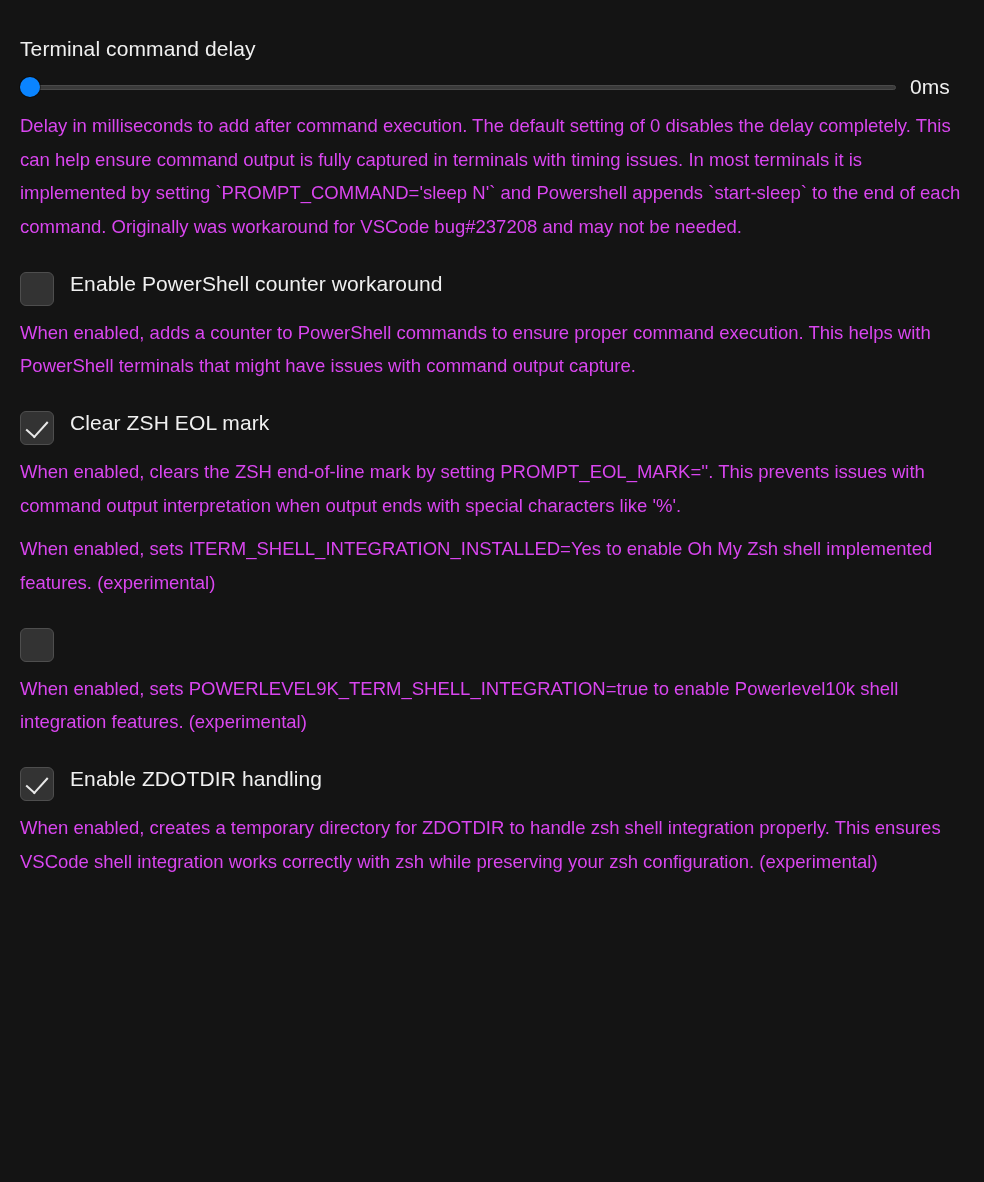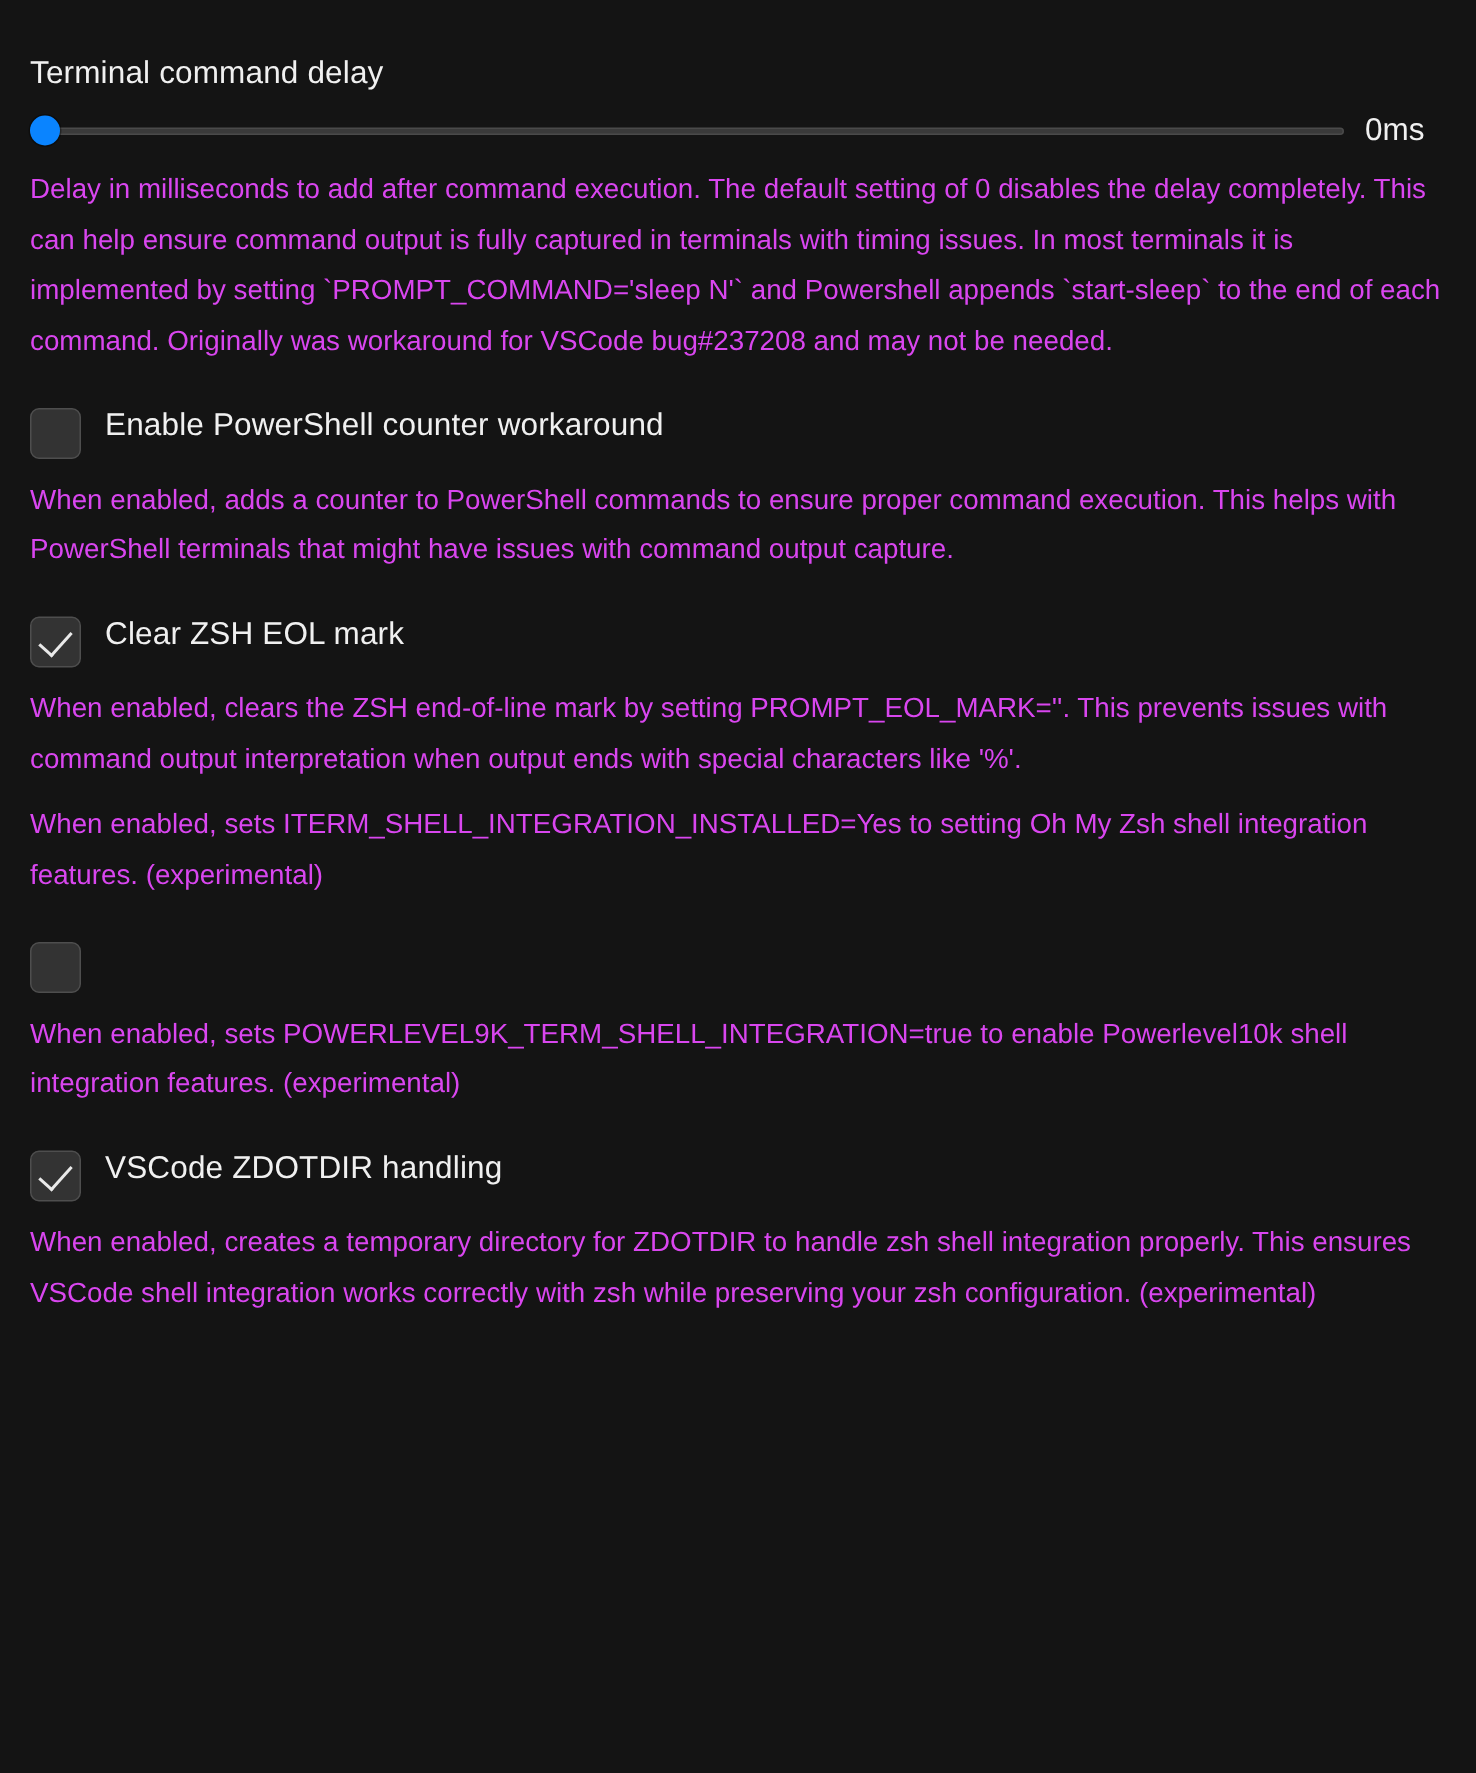--- a/index.html
+++ b/index.html
@@ -143,31 +143,31 @@
 
   <div class="group">
     <div class="check-row">
       <div class="checkbox checked"></div>
       <div class="check-label">Clear ZSH EOL mark</div>
     </div>
     <p class="desc check-desc">When enabled, clears the ZSH end-of-line mark by setting PROMPT_EOL_MARK=''. This prevents issues with command output interpretation when output ends with special characters like '%'.</p>
   </div>
 
   <div class="group">
-    <p class="desc check-desc">When enabled, sets ITERM_SHELL_INTEGRATION_INSTALLED=Yes to setting Oh My Zsh shell integration features. (experimental)</p>
+    <p class="desc check-desc">When enabled, sets ITERM_SHELL_INTEGRATION_INSTALLED=Yes to enable Oh My Zsh shell implemented features. (experimental)</p>
   </div>
 
   <div class="group">
     <div class="check-row">
       <div class="checkbox"></div>
     </div>
     <p class="desc check-desc">When enabled, sets POWERLEVEL9K_TERM_SHELL_INTEGRATION=true to enable Powerlevel10k shell integration features. (experimental)</p>
   </div>
 
   <div class="group">
     <div class="check-row">
       <div class="checkbox checked"></div>
-      <div class="check-label">VSCode ZDOTDIR handling</div>
+      <div class="check-label">Enable ZDOTDIR handling</div>
     </div>
     <p class="desc check-desc">When enabled, creates a temporary directory for ZDOTDIR to handle zsh shell integration properly. This ensures VSCode shell integration works correctly with zsh while preserving your zsh configuration. (experimental)</p>
   </div>
 
 </div>
 
 </body></html>

